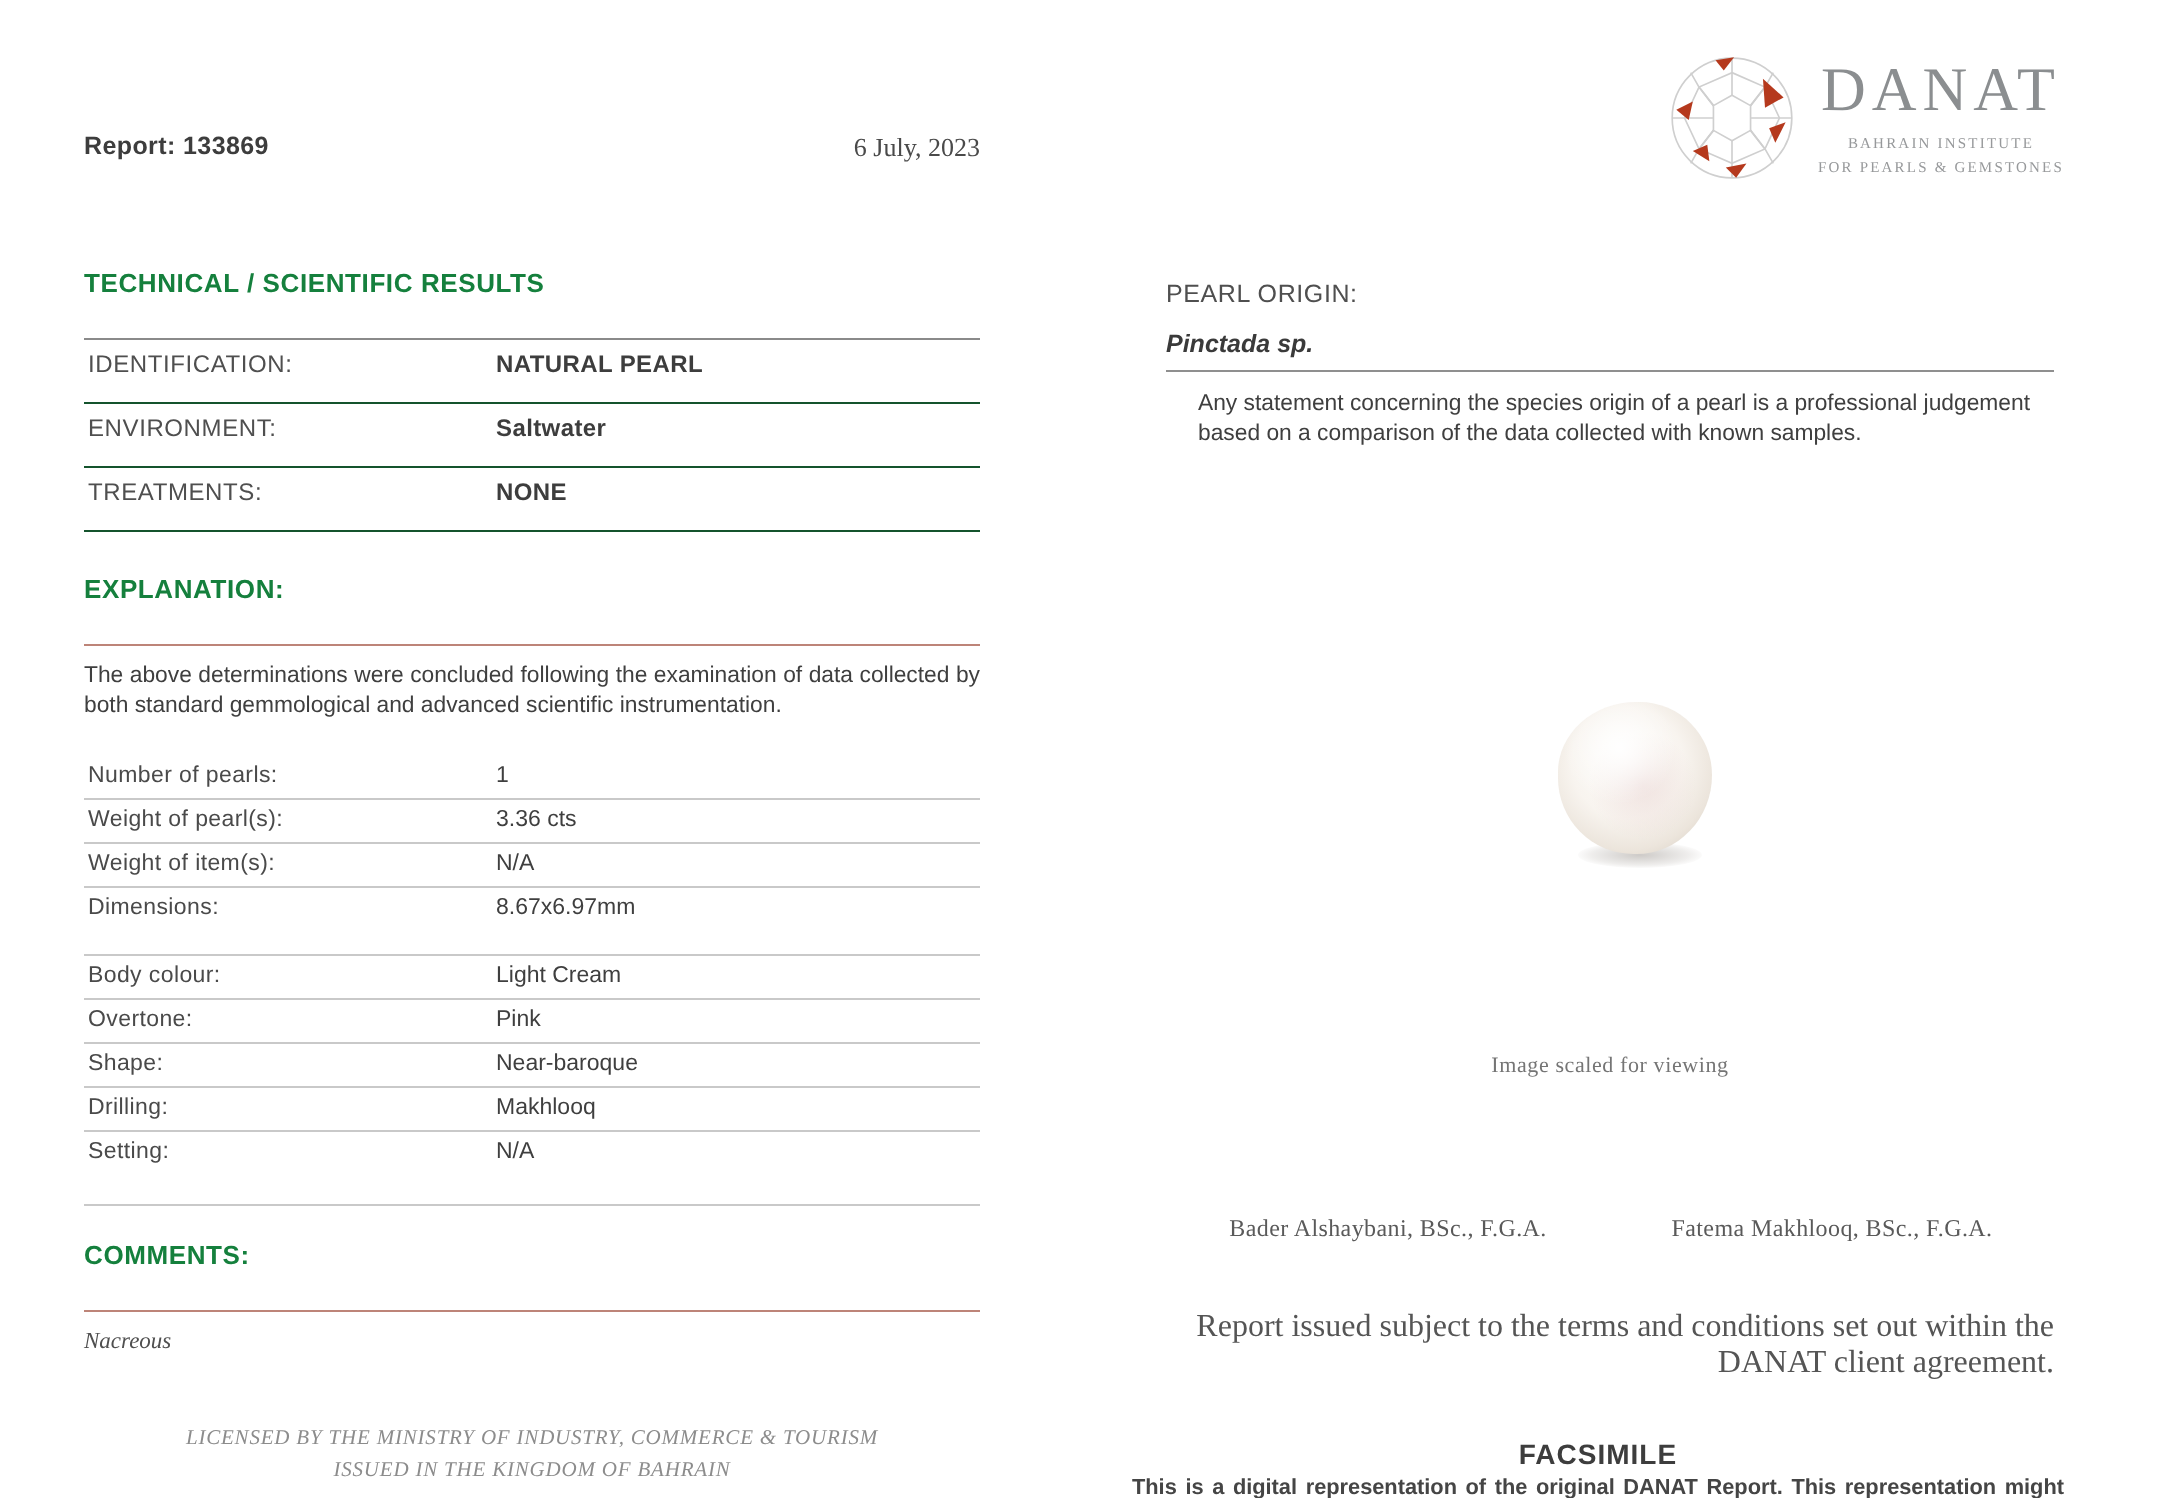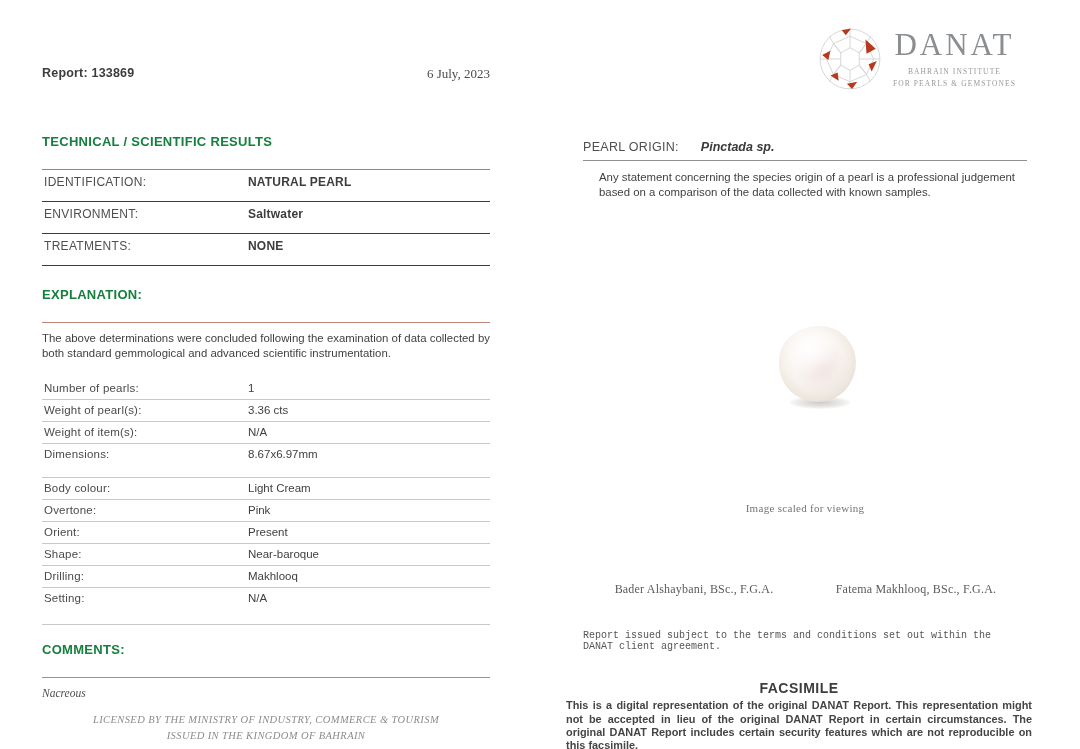--- a/index.html
+++ b/index.html
@@ -17,21 +17,21 @@
   .report-no {
     position:absolute; left:42px; top:66px;
     font-size:12.5px; font-weight:bold; color:#3d3d3d; letter-spacing:0.2px;
   }
   .report-date {
     position:absolute; left:42px; top:66px; width:448px;
     text-align:right; font-family:"Liberation Serif", serif;
     font-size:13px; color:#4a4a4a;
   }
   .logo {
-    position:absolute; right:64px; top:26px;
+    position:absolute; right:48px; top:26px;
     display:flex; align-items:center; gap:10px;
   }
   .logo-gem { width:66px; height:66px; }
   .logo-text { text-align:center; }
   .logo-wordmark {
     font-family:"Liberation Serif", serif;
     font-size:31px; line-height:1; color:#8b8e90; letter-spacing:3px;
   }
   .logo-sub {
     margin-top:6px;
@@ -85,23 +85,24 @@
 
   .left-footer {
     position:absolute; left:42px; top:712px; width:448px;
     text-align:center;
     font-family:"Liberation Serif", serif; font-style:italic;
     font-size:10.5px; color:#8c8c8c; letter-spacing:0.4px; line-height:1.55;
   }
 
   
   .origin-row {
-    display:flex; align-items:baseline; gap:22px;
+    display:flex; align-items:baseline; gap:11px;
     padding:6px 0 6px 0;
     border-bottom:1px solid #8f8f8f;
+    flex-direction:column;
   }
   .origin-label { font-size:12.5px; color:#4f4f4f; letter-spacing:0.3px; }
   .origin-value { font-size:12.5px; font-weight:bold; font-style:italic; color:#3a3a3a; }
   .origin-note {
     margin:9px 0 0 16px; width:416px;
     font-size:11.4px; line-height:1.33; color:#3f3f3f; text-align:justify;
   }
 
   .pearl-figure { margin-top:126px; height:90px; position:relative; }
   .pearl-shadow {
@@ -122,23 +123,23 @@
     font-family:"Liberation Serif", serif;
     font-size:11px; color:#757575; letter-spacing:0.3px;
   }
 
   .signatures { margin-top:68px; display:flex; }
   .signature { flex:1; text-align:center;
     font-family:"Liberation Serif", serif;
     font-size:12px; color:#5a5a5a; letter-spacing:0.2px;
   }
   .terms {
-    margin-top:33px; text-align:left;
-    font-family:Liberation Mono, monospace;
-    font-size:10px; color:#555555;
+    margin-top:33px; text-align:right;
+    font-family:Liberation Serif, serif;
+    font-size:16px; color:#555555;
   }
   .facsimile { margin-top:28px; margin-left:-17px; width:466px; }
   .facsimile-title {
     text-align:center; font-size:14px; font-weight:bold; color:#3d3d3d; letter-spacing:0.5px;
   }
   .facsimile-body {
     margin-top:3px; font-size:10.9px; font-weight:bold; color:#454545;
     line-height:1.22; text-align:justify;
   }
 </style>
@@ -215,24 +216,20 @@
     </div>
     <div class="detail-row">
       <span class="d-label">Body colour:</span>
       <span class="d-value">Light Cream</span>
     </div>
     <div class="detail-row">
       <span class="d-label">Overtone:</span>
       <span class="d-value">Pink</span>
     </div>
     <div class="detail-row">
-      <span class="d-label">Orient:</span>
-      <span class="d-value">Present</span>
-    </div>
-    <div class="detail-row">
       <span class="d-label">Shape:</span>
       <span class="d-value">Near-baroque</span>
     </div>
     <div class="detail-row">
       <span class="d-label">Drilling:</span>
       <span class="d-value">Makhlooq</span>
     </div>
     <div class="detail-row pad-gap2">
       <span class="d-label">Setting:</span>
       <span class="d-value">N/A</span>

